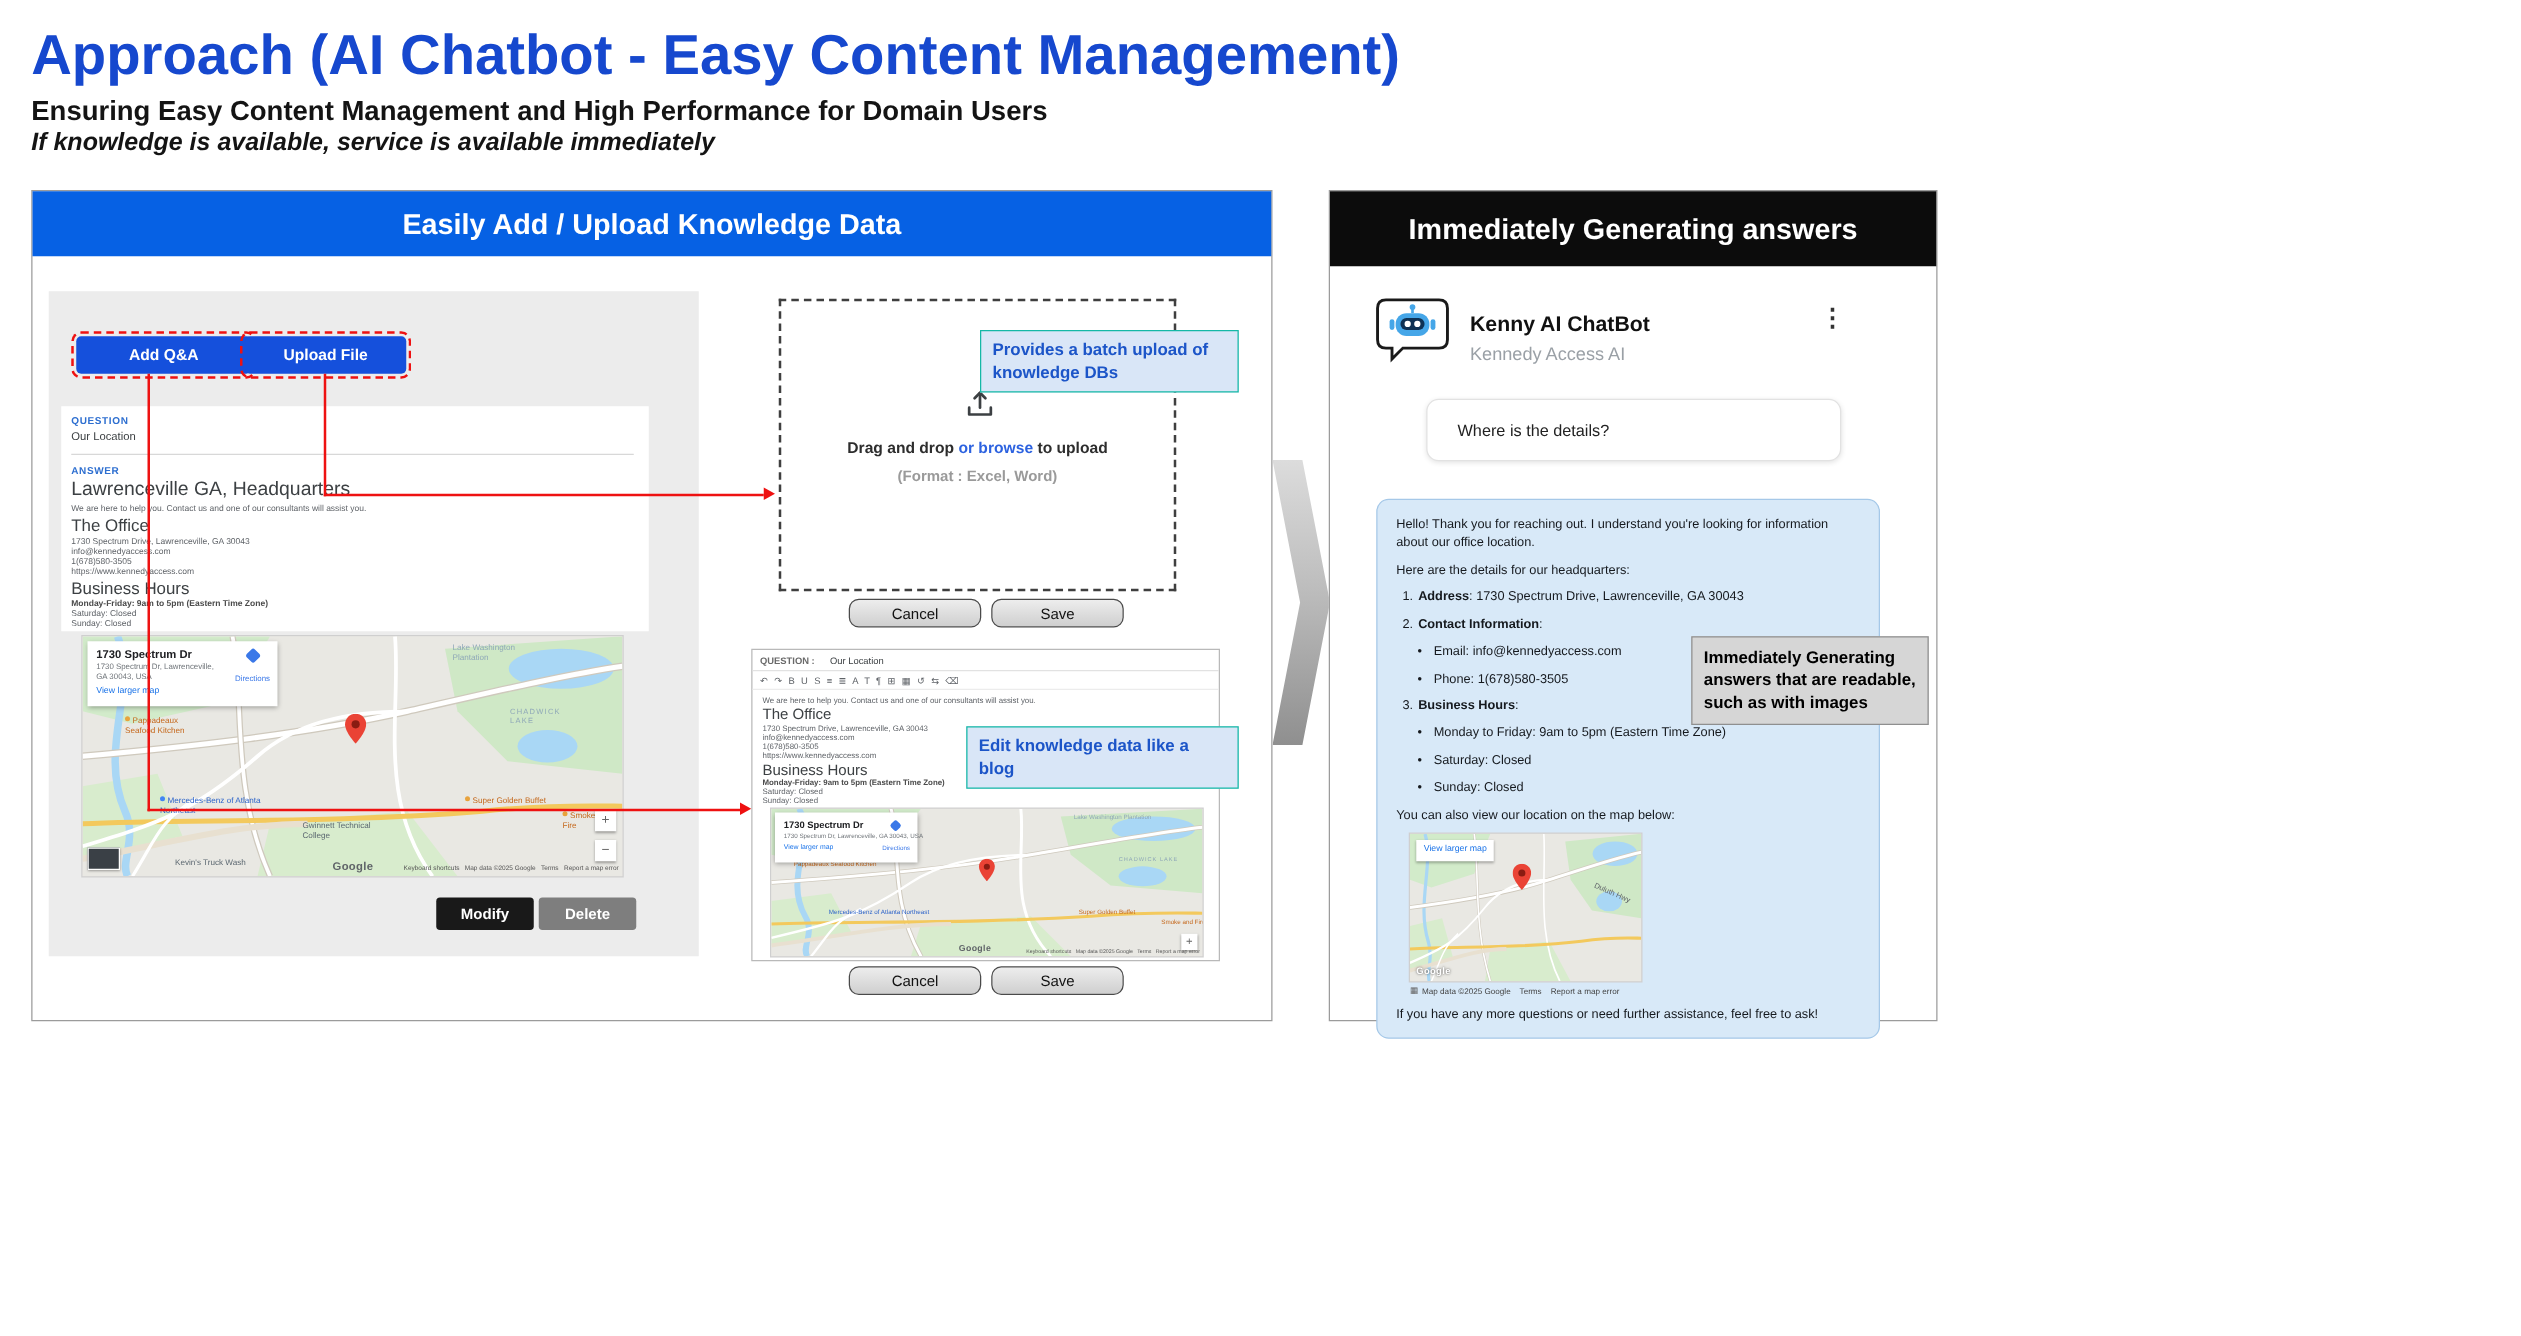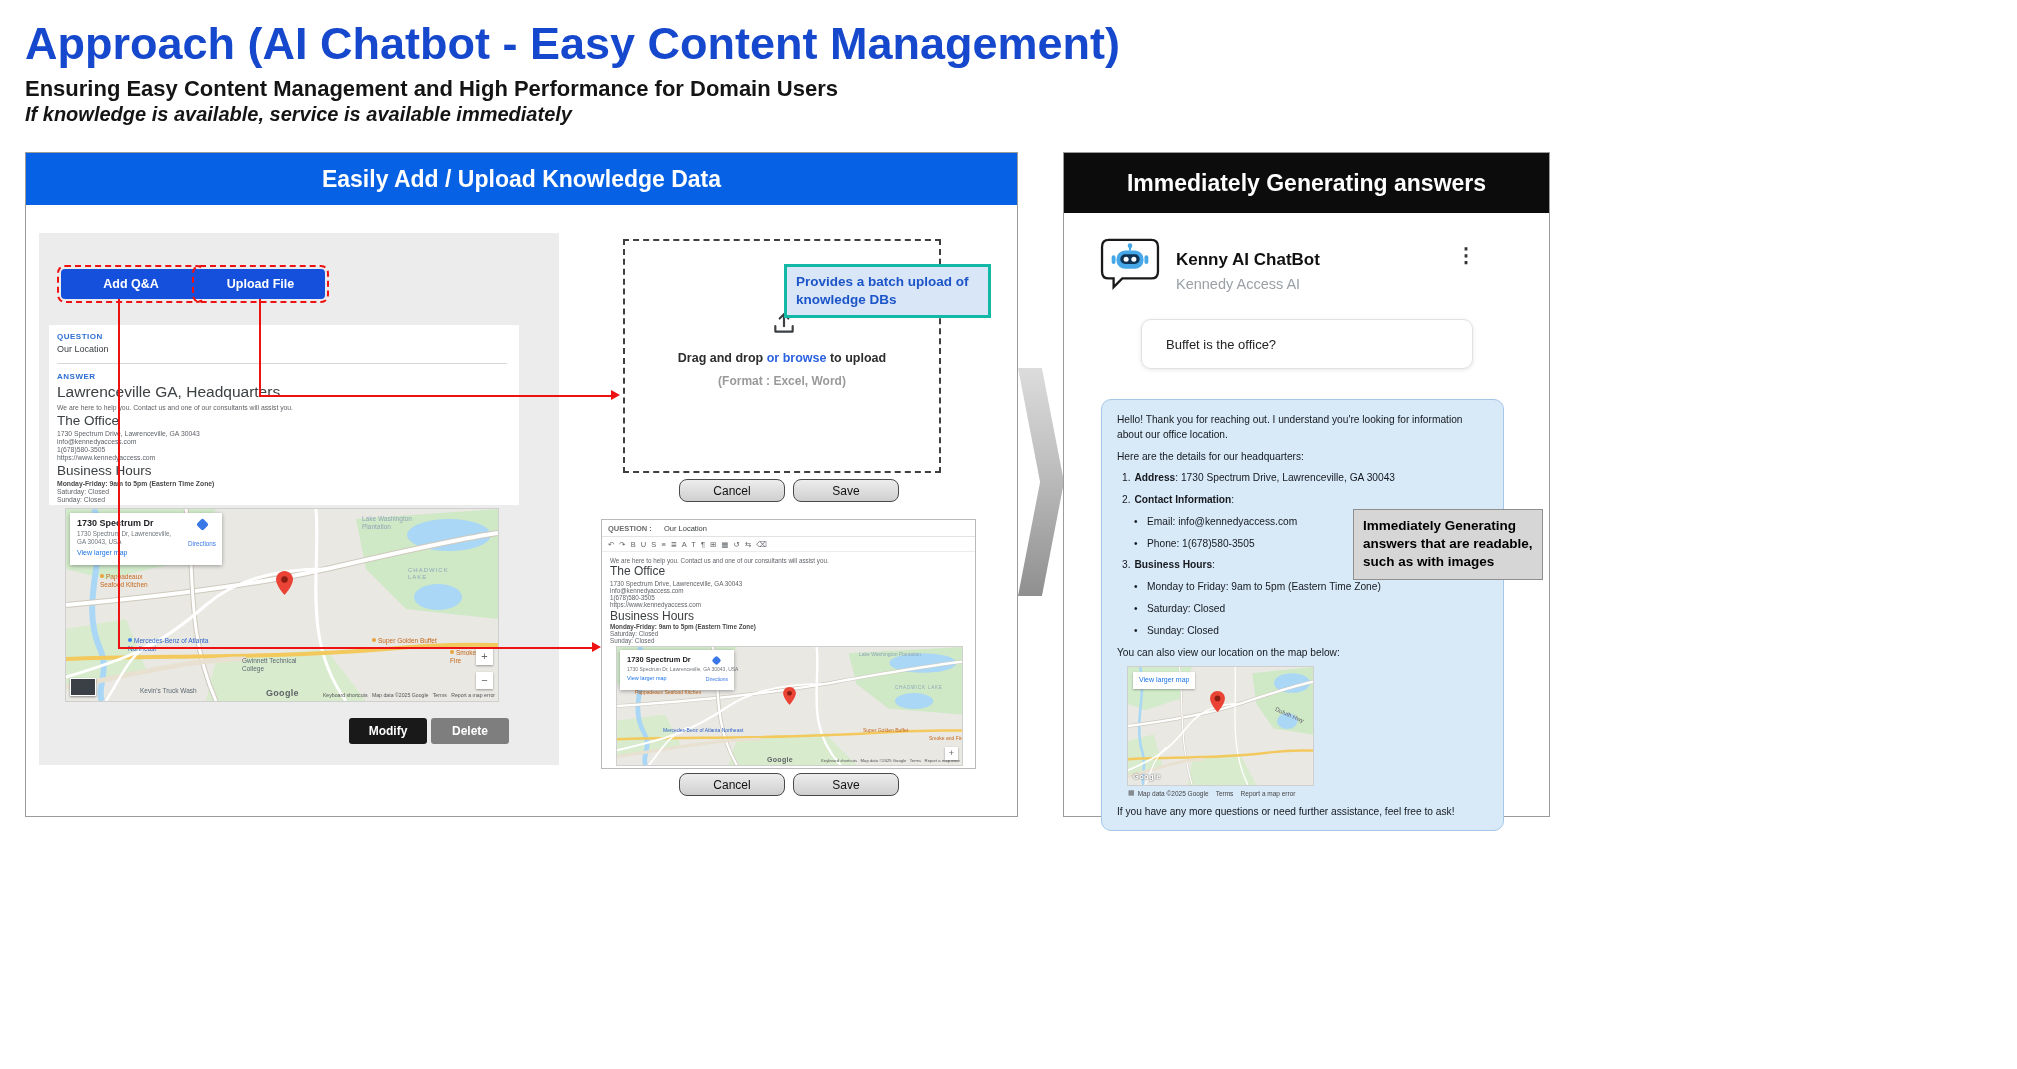--- a/index.html
+++ b/index.html
@@ -58,21 +58,21 @@
   .gmap-logo{position:absolute;font-size:9px;font-weight:bold;color:#5f6368;z-index:4;letter-spacing:.3px}
   .map-attr{position:absolute;font-size:5.2px;color:#555;z-index:4;white-space:pre}
   .sv-thumb{position:absolute;left:4px;bottom:5px;width:26px;height:18px;background:#3a4046;border:1px solid #fff;box-shadow:0 1px 2px rgba(0,0,0,.4);z-index:4}
 
   
   .upload-box{position:absolute;left:597px;top:86px;width:318px;height:234px;border:2px dashed #3f3f3f;background:#fff;z-index:2}
   .upload-icon{position:absolute;left:146px;top:70px}
   .upload-text{position:absolute;left:0;right:0;top:110px;text-align:center;font-size:12.5px;font-weight:bold;color:#2d2d2d}
   .upload-text .browse{color:#2c62e0;cursor:pointer}
   .upload-format{position:absolute;left:0;right:0;top:133px;text-align:center;font-size:12px;font-weight:bold;color:#9a9a9a}
-  .callout{position:absolute;background:var(--callout_bg,#d9e6f7);border:3px solid #14b8a6;color:var(--callout_text,#1c55c8);font-weight:bold;font-size:13.5px;line-height:1.35;padding:6px 9px;z-index:25}
+  .callout{position:absolute;background:var(--callout_bg,#d9e6f7);border:1px solid #14b8a6;color:var(--callout_text,#1c55c8);font-weight:bold;font-size:13.5px;line-height:1.35;padding:6px 9px;z-index:25}
   .pill-btn{position:absolute;width:106px;height:23px;background:linear-gradient(#ededed,#cfcfcf);border:1px solid #4a4a4a;border-radius:8px;font-size:12px;font-weight:normal;color:#111;cursor:pointer;font-family:inherit}
   .editor{position:absolute;left:575px;top:366px;width:375px;height:250px;background:#fff;border:1px solid #b9b9b9;z-index:2}
   .editor>div{position:absolute;white-space:nowrap}
   .ed-row1{left:0;top:0;right:0;height:17px;border-bottom:1px solid #e2e2e2}
   .ed-row2{left:0;top:17px;right:0;height:15px;border-bottom:1px solid #ececec}
   .ed-qlabel{left:6px;top:4px;font-size:7.5px;font-weight:bold;color:#6a6a6a}
   .ed-qvalue{left:62px;top:4px;font-size:7.5px;color:#3c4043}
   .ed-toolbar{left:6px;top:20px;font-size:7.5px;color:#5f6368;letter-spacing:1.5px}
   .ed-t{font-size:6.3px;color:#5f6368}
   .ed-h{font-size:12px;color:#3c4043}
@@ -270,20 +270,21 @@
         <span class="mlabel poi-orange" style="left:18px;top:42px;width:52px;font-size:5px">Pappadeaux Seafood Kitchen</span>
         <span class="mlabel poi-blue" style="left:46px;top:80px;width:70px;font-size:5px">Mercedes-Benz of Atlanta Northeast</span>
         <span class="mlabel poi-orange" style="left:246px;top:80px;font-size:5px">Super Golden Buffet</span>
         <span class="mlabel poi-orange" style="left:312px;top:88px;width:32px;font-size:5px">Smoke and Fire</span>
         <span class="zoom-btn small" style="right:4px;bottom:5px">+</span>
         <span class="gmap-logo" style="left:150px;bottom:2px;font-size:7px">Google</span>
         <span class="map-attr" style="right:2px;bottom:2px;font-size:4.2px">Keyboard shortcuts   Map data ©2025 Google   Terms   Report a map error</span>
       </div>
     </div>
 
+    <div class="callout" style="left:747px;top:428px;width:218px">Edit knowledge data like a blog</div>
 
     <button class="pill-btn" style="left:653px;top:620px">Cancel</button>
     <button class="pill-btn" style="left:767px;top:620px">Save</button>
 
     <div class="rline" style="left:92px;top:146px;width:2px;height:350px"></div>
     <div class="rline" style="left:92px;top:494px;width:474px;height:2px"></div>
     <div class="rhead" style="left:566px;top:489px"></div>
     <div class="rline" style="left:233px;top:146px;width:2px;height:98px"></div>
     <div class="rline" style="left:233px;top:242px;width:352px;height:2px"></div>
     <div class="rhead" style="left:585px;top:237px"></div>
@@ -305,21 +306,21 @@
         <rect x="22" y="18" width="20" height="10" rx="5" fill="#0e3154"></rect>
         <circle cx="28" cy="23" r="2.6" fill="#fff"></circle>
         <circle cx="36" cy="23" r="2.6" fill="#fff"></circle>
       </svg>
     </div>
     <div class="bot-name">Kenny AI ChatBot</div>
     <div class="bot-subtitle">Kennedy Access AI</div>
     <div class="menu-dots">⋮</div>
 
     <div class="user-bubble">
-        <span>Buffet is the office?</span>
+        <span>Where is the details?</span>
       </div>
 
     <div class="bot-bubble">
       <p>Hello! Thank you for reaching out. I understand you're looking for information about our office location.</p>
       <p>Here are the details for our headquarters:</p>
       <div class="num-item"><span class="num">1.</span><b>Address</b><span>: 1730 Spectrum Drive, Lawrenceville, GA 30043</span></div>
       <div class="num-item"><span class="num">2.</span><b>Contact Information</b><span>:</span></div>
       <div class="sub-bullet">Email: info@kennedyaccess.com</div>
       <div class="sub-bullet">Phone: 1(678)580-3505</div>
       <div class="num-item"><span class="num">3.</span><b>Business Hours</b><span>:</span></div>

